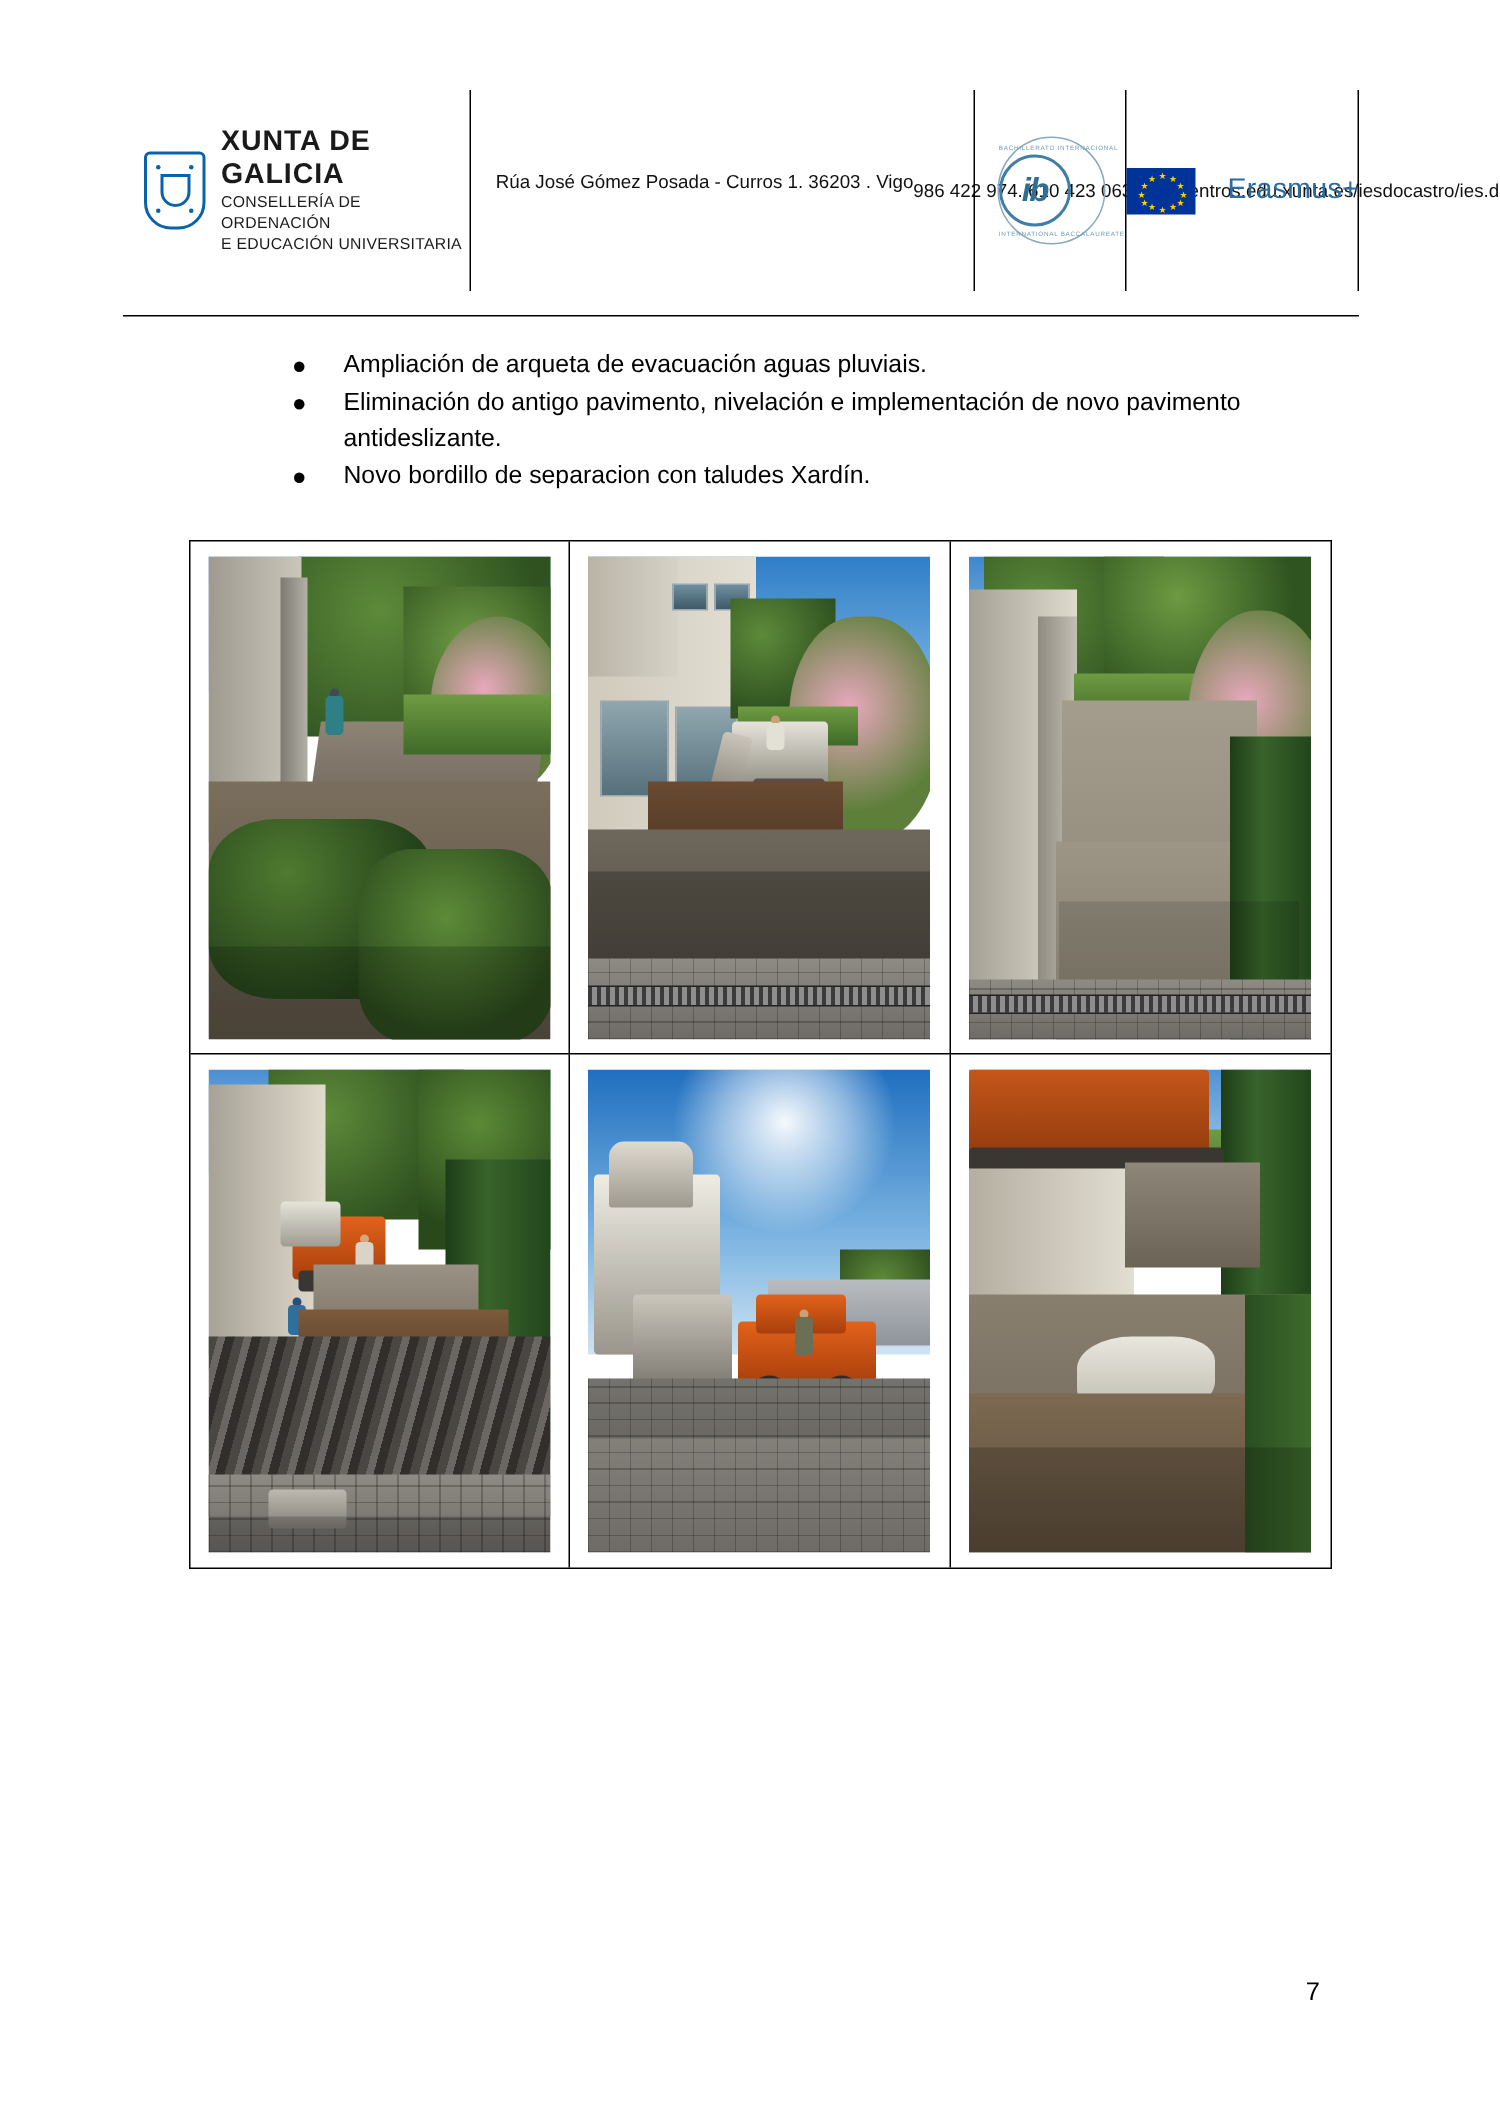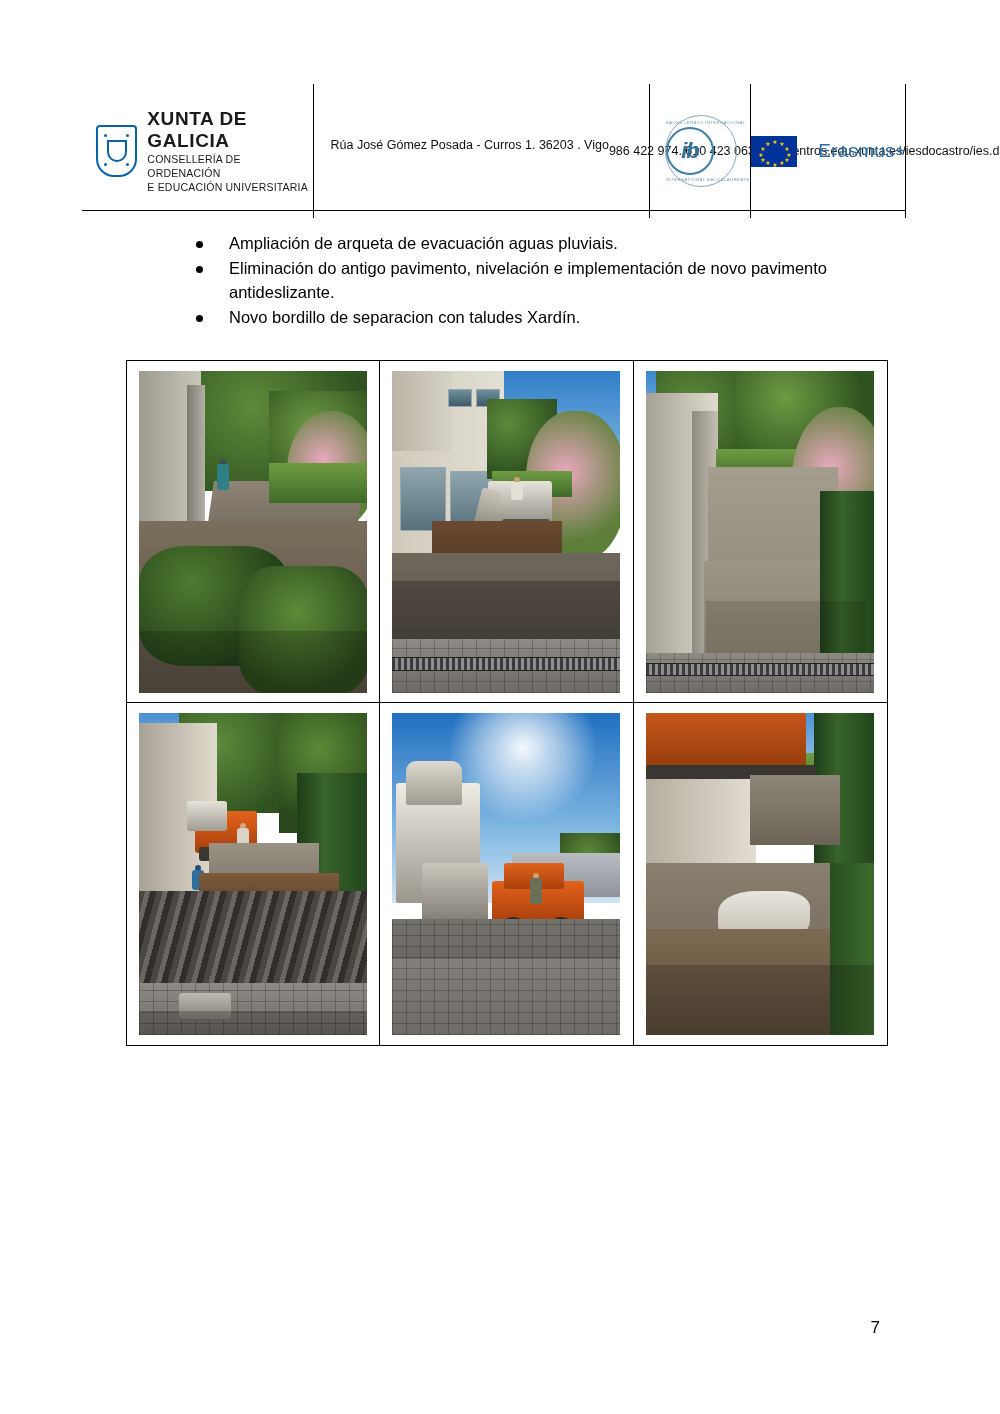--- a/index.html
+++ b/index.html
@@ -13,21 +13,21 @@
     font-family: "Liberation Sans", sans-serif;
     color: #000;
     position: relative;
     overflow: hidden;
   }
 
   
   .header {
     position: absolute;
     left: 82px;
-    top: 84px;
+    top: 60px;
     width: 824px;
     height: 134px;
     display: flex;
     align-items: stretch;
   }
   .header-cell {
     display: flex;
     align-items: center;
     position: relative;
   }

